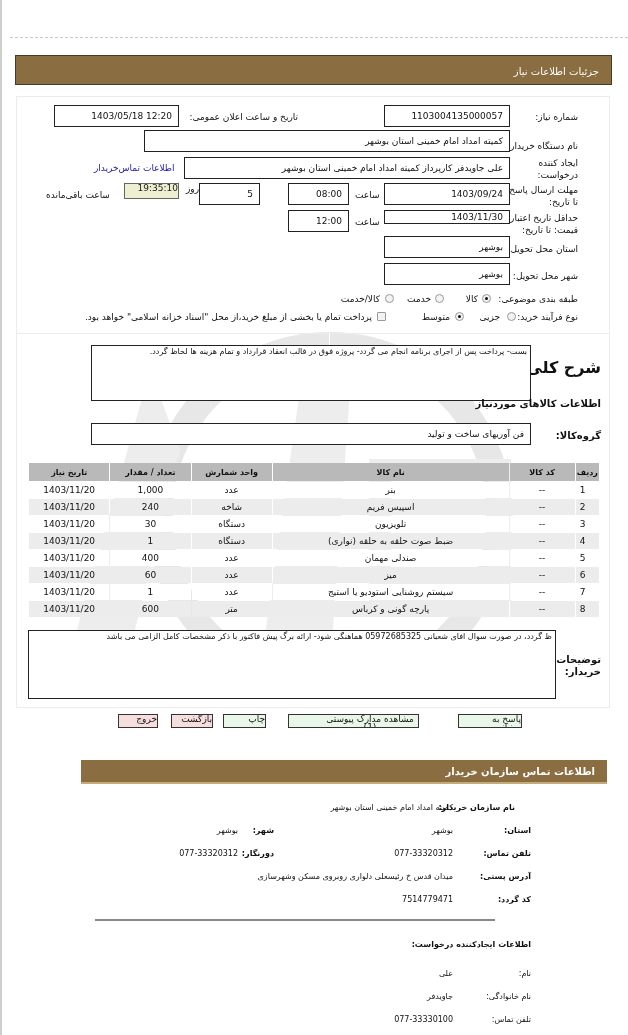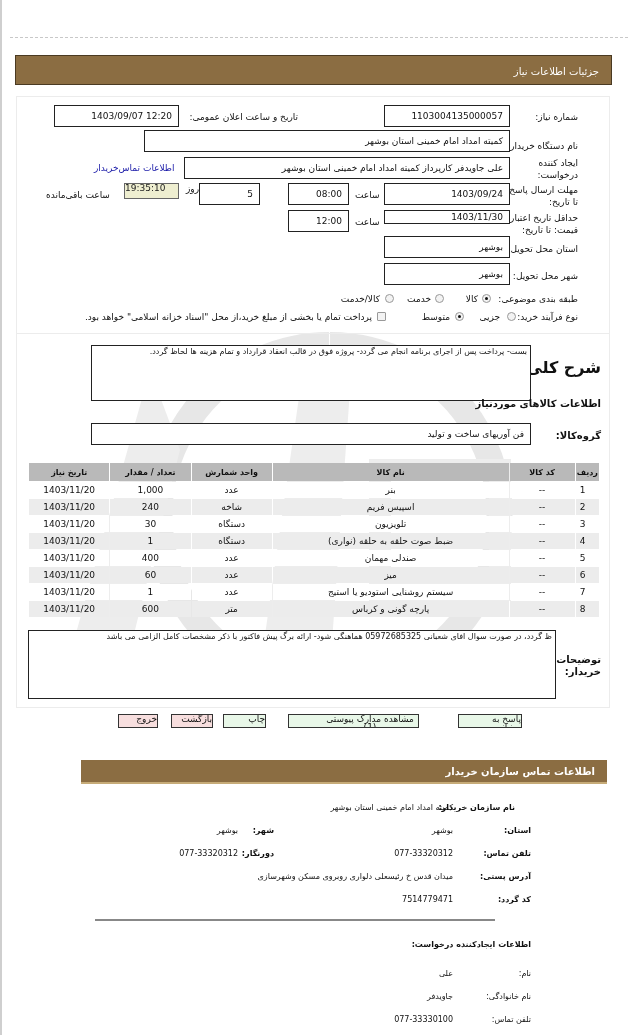--- a/index.html
+++ b/index.html
@@ -22,21 +22,21 @@
   .sep { position: absolute; left: 16px; width: 594px; border-top: 1px solid #ececec; }
   .lbl { position: absolute; direction: rtl; text-align: right; font-size: 9px; line-height: 12px; color: #111; }
   .box {
     position: absolute; border: 1px solid #222; background: #fff; direction: rtl;
     font-size: 9px; padding: 0 6px; display: flex; align-items: center; white-space: nowrap; overflow: hidden;
   }
   .box.ltr { direction: ltr; justify-content: flex-end; }
   .link { position: absolute; color: #1a1aa8; font-size: 9px; direction: rtl; }
   .remain {
     position: absolute; left: 124px; top: 183px; width: 55px; height: 16px;
-    background: #eeeed0; border: 1px solid #666; font-size: 9px; text-align: left; line-height: 9px; color: #222;
+    background: #eeeed0; border: 1px solid #666; font-size: 9px; text-align: right; line-height: 9px; color: #222;
   }
   .radio { position: absolute; width: 9px; height: 9px; border: 1px solid #999; border-radius: 50%; background: #f3f3f3; }
   .radio.on::after { content: ""; position: absolute; left: 2px; top: 2px; width: 3px; height: 3px; border-radius: 50%; background: #111; }
   .check { position: absolute; width: 9px; height: 9px; border: 1px solid #999; background: #f3f3f3; border-radius: 1px; }
   .bold { font-weight: bold; }
   .textarea {
     position: absolute; border: 1px solid #222; background: #fff; direction: rtl;
     font-size: 8px; padding: 1px 3px; white-space: nowrap; overflow: hidden; line-height: 10px;
   }
   table.items {
@@ -83,21 +83,21 @@
 </svg>
 
 <div class="main-panel"></div>
 
 <div class="lbl" style="right:50px; top:111px;">شماره نیاز:</div>
 <div class="box ltr" style="left:384px; top:105px; width:126px; height:22px;">
     <span>1103004135000057</span>
   </div>
 <div class="lbl" style="right:330px; top:111px;">تاریخ و ساعت اعلان عمومی:</div>
 <div class="box ltr" style="left:54px; top:105px; width:125px; height:22px;">
-    <span>1403/09/07 12:20</span>
+    <span>1403/05/18 12:20</span>
   </div>
 
 <div class="lbl" style="right:50px; top:140px;">نام دستگاه خریدار:</div>
 <div class="box" style="left:144px; top:130px; width:366px; height:22px;">
     <span>کمیته امداد امام خمینی استان بوشهر</span>
   </div>
 
 <div class="lbl" style="right:50px; top:157px;"><span>ایجاد کننده</span><br><span>درخواست:</span></div>
 <div class="box" style="left:184px; top:157px; width:326px; height:22px;">
     <span>علی جاویدفر کارپرداز کمیته امداد امام خمینی استان بوشهر</span>

